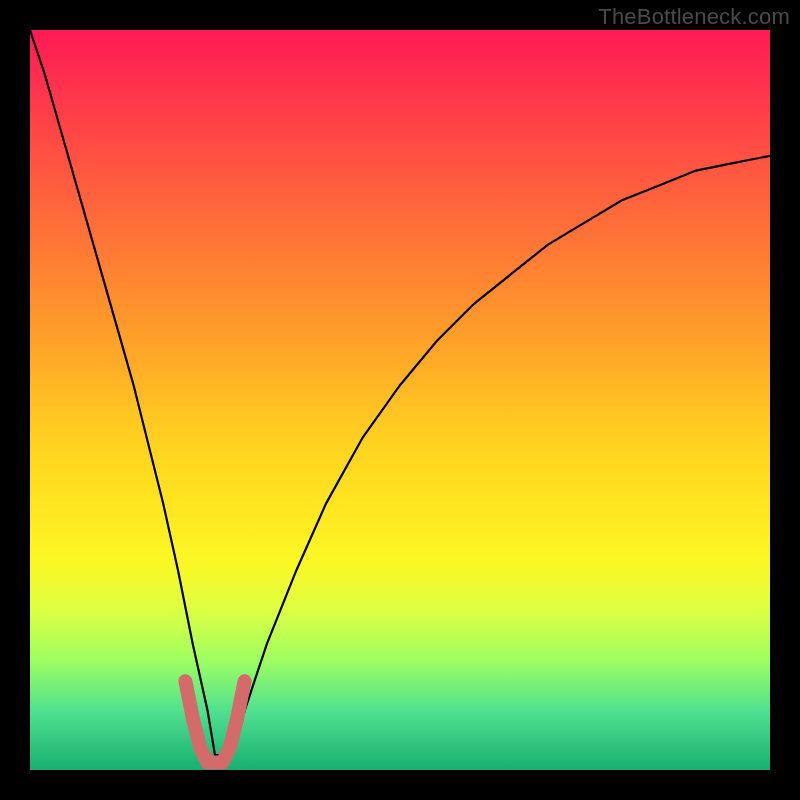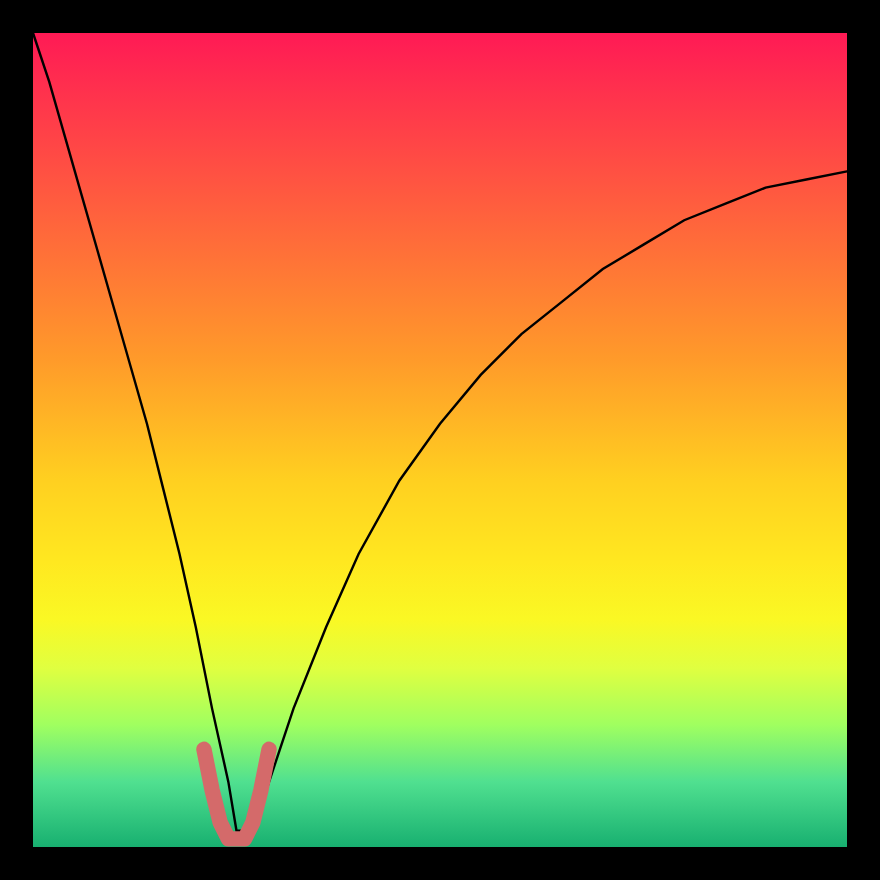--- a/index.html
+++ b/index.html
@@ -60,13 +60,14 @@
 <body>
 
 <div class="frame">
   <div class="plot-area"></div>
 
   <svg class="curves" viewBox="0 0 740 740" preserveAspectRatio="none">
     <path id="main-curve" fill="none" stroke="#000000" stroke-width="2.2" stroke-linecap="round" d="M0.0 0.0 L14.8 44.4 L29.6 96.2 L44.4 148.0 L59.2 199.8 L74.0 251.6 L88.8 303.4 L103.6 355.2 L118.4 414.4 L133.2 473.6 L148.0 540.2 L162.8 614.2 L177.6 680.8 L185.0 725.2 L199.8 725.2 L214.6 680.8 L236.8 614.2 L266.4 540.2 L296.0 473.6 L333.0 407.0 L370.0 355.2 L407.0 310.8 L444.0 273.8 L481.0 244.2 L518.0 214.6 L555.0 192.4 L592.0 170.2 L629.0 155.4 L666.0 140.6 L703.0 133.2 L740.0 125.8"></path>
     <path id="highlight-curve" fill="none" stroke="#d46a6a" stroke-width="14" stroke-linecap="round" stroke-linejoin="round" d="M155.4 651.2 L162.8 688.2 L170.2 717.8 L177.6 732.6 L185.0 732.6 L192.4 732.6 L199.8 717.8 L207.2 688.2 L214.6 651.2"></path>
   </svg>
 
+  <div class="watermark">TheBottleneck.com</div>
 </div>
 
 </body></html>

